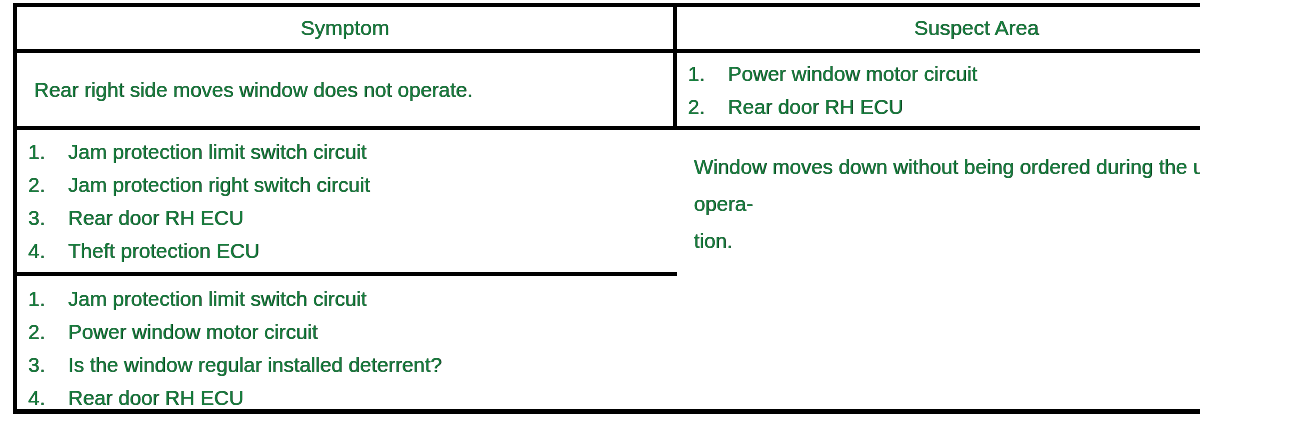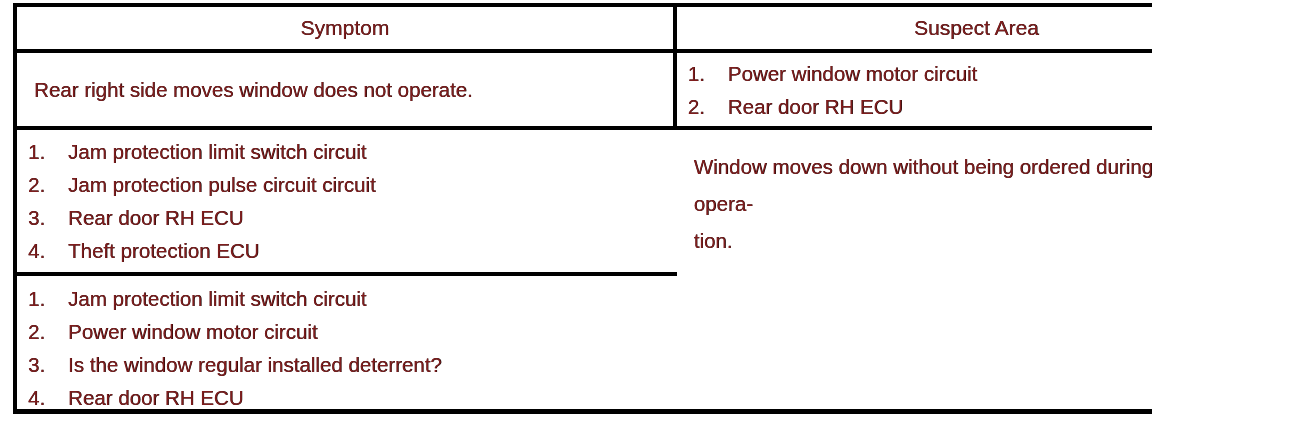--- a/index.html
+++ b/index.html
@@ -6,22 +6,23 @@
     margin: 0;
     padding: 0;
     background: #ffffff;
   }
   .page {
     position: relative;
     width: 1152px;
     height: 426px;
     background: #ffffff;
     font-family: "Liberation Sans", sans-serif;
-    color: #7f1d1d;
+    color: #15803d;
     overflow: hidden;
+    padding-left: 48px;
   }
   .tbl {
     position: absolute;
     left: 13px;
     top: 3px;
     width: 1267px;
     height: 411px;
     border: 4px solid #000000;
     border-bottom-width: 5px;
     box-sizing: border-box;
@@ -88,21 +89,21 @@
       </div>
       </div>
 
     <div class="cell row-border suspects">
         <div class="suspect-item">
         <span class="num">1.</span>
         <span class="lbl">Jam protection limit switch circuit</span>
       </div>
         <div class="suspect-item">
         <span class="num">2.</span>
-        <span class="lbl">Jam protection pulse circuit circuit</span>
+        <span class="lbl">Jam protection right switch circuit</span>
       </div>
         <div class="suspect-item">
         <span class="num">3.</span>
         <span class="lbl">Rear door RH ECU</span>
       </div>
         <div class="suspect-item">
         <span class="num">4.</span>
         <span class="lbl">Theft protection ECU</span>
       </div>
       </div>

